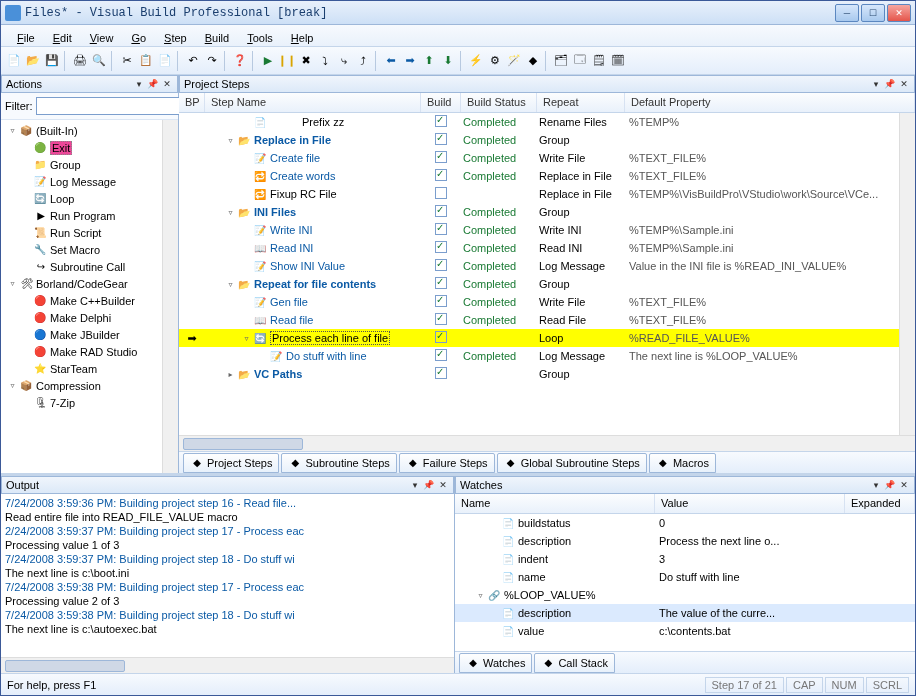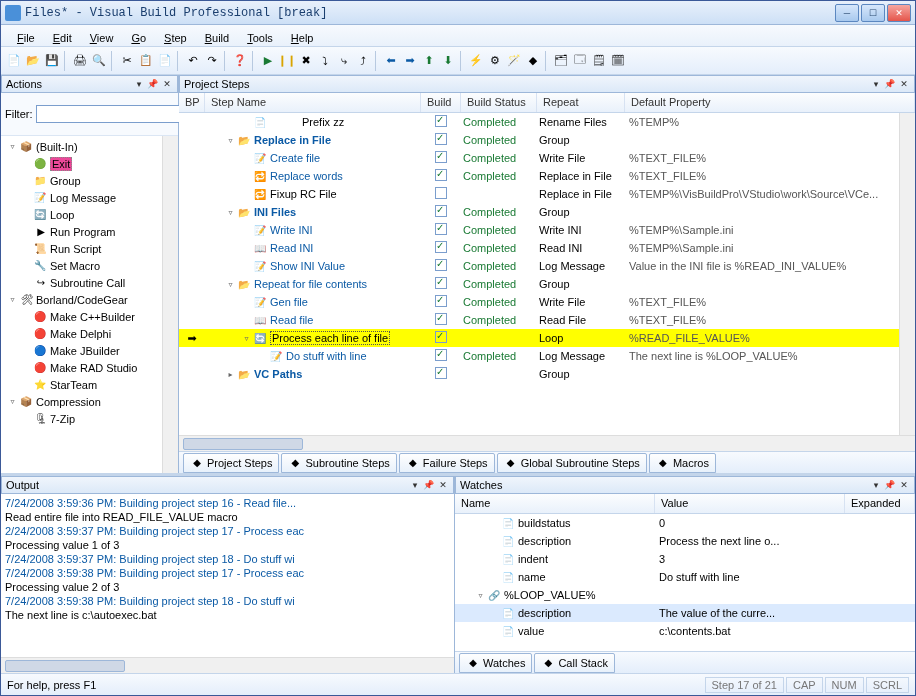--- a/index.html
+++ b/index.html
@@ -15,21 +15,21 @@
 .menubar .mitem u { text-decoration:underline;}
 .toolbar { height:28px; background:linear-gradient(#f7fafe,#e4eefb); border-bottom:1px solid #c4d5ea; display:flex; align-items:center; padding:0 4px; gap:1px; overflow:hidden;}
 .tbtn { width:18px; height:18px; border:1px solid transparent; border-radius:2px; display:inline-flex; align-items:center; justify-content:center; font-size:11px;}
 .tbsep { width:4px; height:20px; border-left:1px solid #b7c9e0; margin:0 2px;}
 .mainarea { flex:1; display:flex; overflow:hidden; }
 .panel { display:flex; flex-direction:column; background:#fff; }
 .panelhead { height:18px; background:linear-gradient(#f0f5fc,#dce9f8); border:1px solid #9db7d9; display:flex; align-items:center; padding:0 4px; font-size:11px; color:#000;}
 .panelhead .sp { flex:1;}
 .panelhead .pbtn { width:12px; height:12px; display:inline-flex; align-items:center; justify-content:center; font-size:9px; color:#333; margin-left:2px;}
 .left { width:178px; border-right:1px solid #9db7d9; display:flex; flex-direction:column;}
-.filterrow { display:flex; align-items:center; gap:3px; padding:11px 4px; background:#f7fafe; border-bottom:1px solid #dbe6f4;}
+.filterrow { display:flex; align-items:center; gap:3px; padding:3px 4px; background:#f7fafe; border-bottom:1px solid #dbe6f4;}
 .filterrow input { flex:1; height:18px; border:1px solid #7b9ecd; padding:0 2px; font-size:11px;}
 .filterrow button { height:20px; padding:0 6px; border:1px solid #7b9ecd; background:linear-gradient(#fefefe,#e6eefb); border-radius:2px; font-size:11px;}
 .tree { flex:1; overflow:auto; background:#fff; padding:2px; }
 .tnode { display:flex; align-items:center; height:17px; padding-left:2px; gap:2px; white-space:nowrap;}
 .tnode .exp { width:11px; height:11px; display:inline-flex; align-items:center; justify-content:center; font-size:8px; color:#666;}
 .ticon { width:14px; height:14px; display:inline-flex; align-items:center; justify-content:center; font-size:10px;}
 .tnode.sel .lbl { border:1px dotted #888; background:#ec4899; padding:0 1px;}
 .right { flex:1; display:flex; flex-direction:column; overflow:hidden;}
 .gridhead { height:20px; background:linear-gradient(#fcfdfe,#e9f1fb); border-bottom:1px solid #c4d5ea; display:flex;}
 .gridhead .col { padding:3px 6px; border-right:1px solid #d7e2f2; color:#333;}
@@ -313,21 +313,21 @@
             <div class="c-status">Completed</div>
             <div class="c-action">Write File</div>
             <div class="c-prop">%TEXT_FILE%</div>
           </div>
           <div class="row">
             <div class="c-bp"></div>
             <div class="c-name" style="width:216px">
               <span class="indent" style="width:32px"></span>
               <span class="expand"></span>
               <span class="ticon">🔁</span>
-              <a class="stepname" style="">Replace words</a>
+              <a class="stepname" style="">Create words</a>
             </div>
             <div class="c-build"><span class="cb checked"></span></div>
             <div class="c-status">Completed</div>
             <div class="c-action">Replace in File</div>
             <div class="c-prop">%TEXT_FILE%</div>
           </div>
           <div class="row">
             <div class="c-bp"></div>
             <div class="c-name" style="width:216px">
               <span class="indent" style="width:32px"></span>
@@ -391,21 +391,21 @@
             <div class="c-status">Completed</div>
             <div class="c-action">Log Message</div>
             <div class="c-prop">Value in the INI file is %READ_INI_VALUE%</div>
           </div>
           <div class="row">
             <div class="c-bp"></div>
             <div class="c-name" style="width:216px">
               <span class="indent" style="width:16px"></span>
               <span class="expand">▿</span>
               <span class="ticon">📂</span>
-              <a class="stepname" style="font-weight:normal;">Repeat for file contents</a>
+              <a class="stepname" style="font-weight:bold;">Repeat for file contents</a>
             </div>
             <div class="c-build"><span class="cb checked"></span></div>
             <div class="c-status">Completed</div>
             <div class="c-action">Group</div>
             <div class="c-prop"></div>
           </div>
           <div class="row">
             <div class="c-bp"></div>
             <div class="c-name" style="width:216px">
               <span class="indent" style="width:32px"></span>
@@ -509,20 +509,21 @@
       <span class="pbtn">▾</span>
       <span class="pbtn">📌</span>
       <span class="pbtn">✕</span>
     </div>
     <div class="outbody" id="out-body">
         <div><span class="ts">7/24/2008 3:59:36 PM: Building project step 16 - Read file...</span></div>
         <div>Read entire file into READ_FILE_VALUE macro</div>
         <div><span class="ts">2/24/2008 3:59:37 PM: Building project step 17 - Process eac</span></div>
         <div>Processing value 1 of 3</div>
         <div><span class="ts">7/24/2008 3:59:37 PM: Building project step 18 - Do stuff wi</span></div>
+        <div>The next line is c:\boot.ini</div>
         <div><span class="ts">7/24/2008 3:59:38 PM: Building project step 17 - Process eac</span></div>
         <div>Processing value 2 of 3</div>
         <div><span class="ts">7/24/2008 3:59:38 PM: Building project step 18 - Do stuff wi</span></div>
         <div>The next line is c:\autoexec.bat</div>
       </div>
     <div class="hscroll">
         <div class="thumb"></div>
       </div>
   </div>
   <div class="watches panel">

